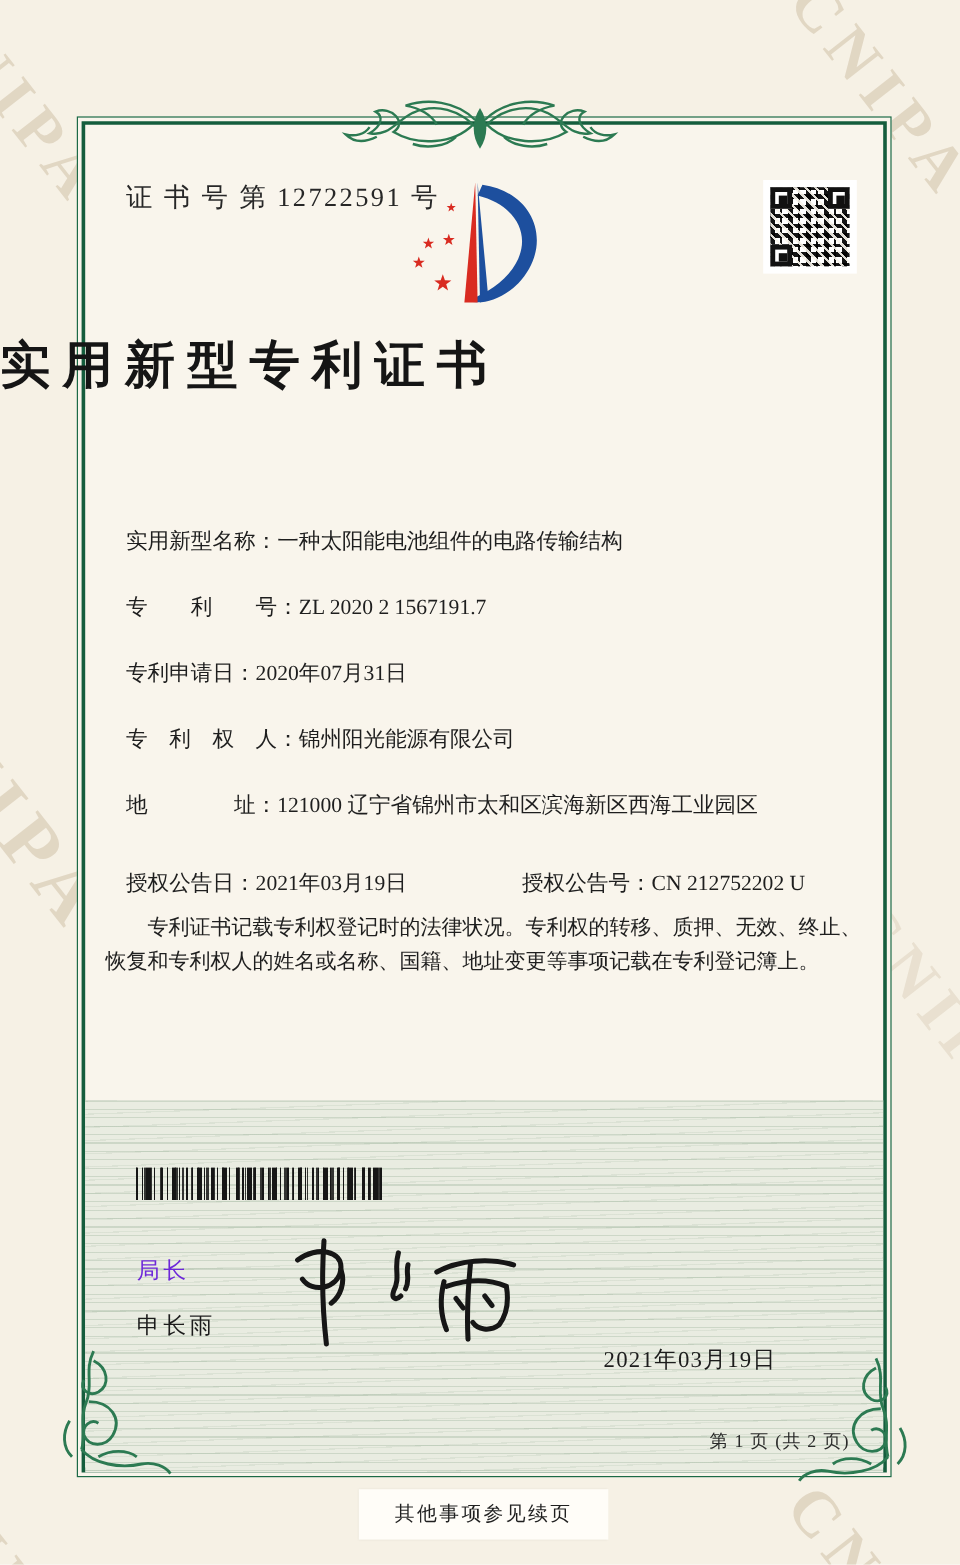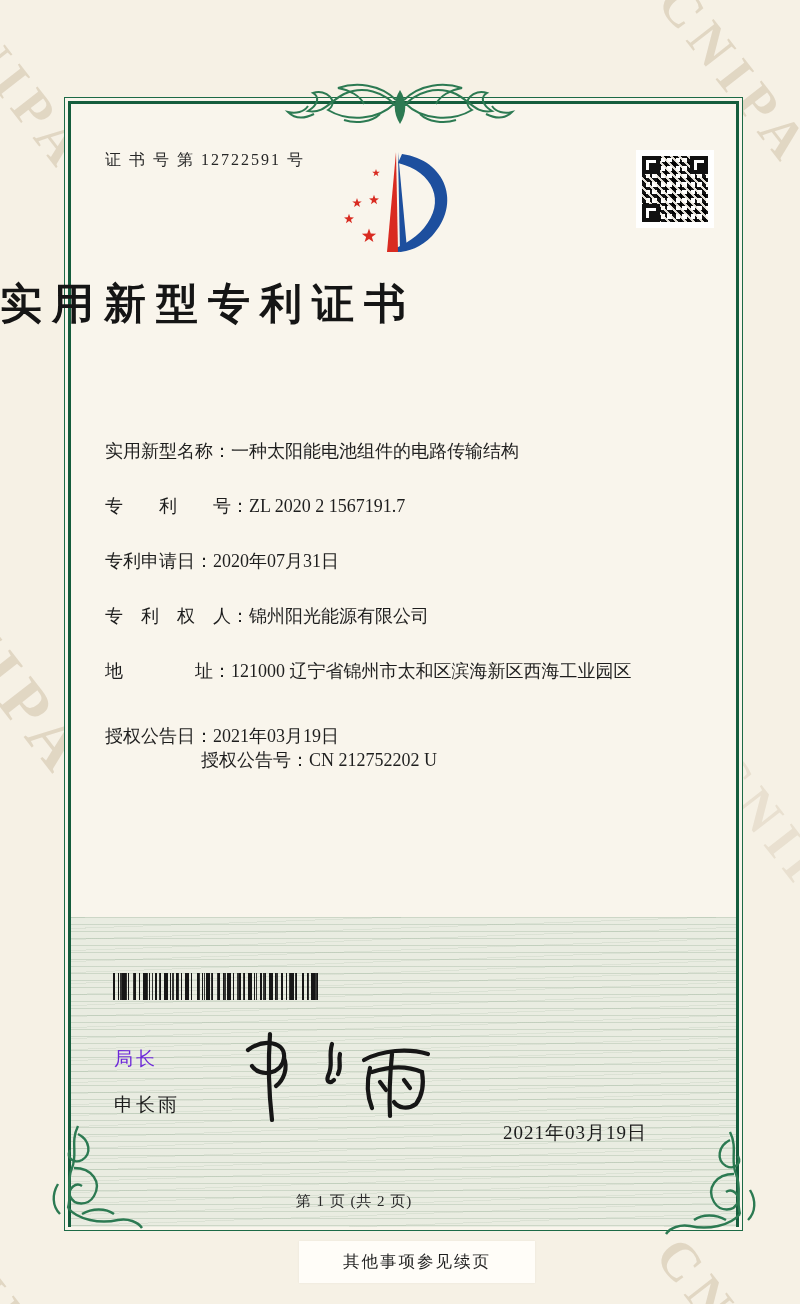--- a/index.html
+++ b/index.html
@@ -19,21 +19,21 @@
   .frame { position:absolute; left:64px; top:97px; width:679px; height:1134px;
            border:1px solid #1c6a46; background:#f9f5ec; }
   .frame-inner { position:absolute; inset:3px; border:3px solid #155d3d; border-bottom-width:4px; }
 
   
   .wave-zone { position:absolute; left:71px; top:917px; width:665px; height:310px;
       background-color:#e9ece1;
       background-image:repeating-linear-gradient(180deg, rgba(120,152,122,.25) 0 1px, rgba(0,0,0,0) 1px 7px),
                        repeating-linear-gradient(178deg, rgba(120,152,122,.12) 0 1px, rgba(0,0,0,0) 1px 11px); }
 
-  .cert-no { position:absolute; left:105px; top:150px; font-size:16px; letter-spacing:2px; color:#272727;text-align:right; }
+  .cert-no { position:absolute; left:105px; top:150px; font-size:22px; letter-spacing:2px; color:#272727;text-align:right; }
 
   
   .qr { position:absolute; left:636px; top:150px; width:78px; height:78px; background:#fff; padding:6px; }
   .qr-inner { position:relative; width:100%; height:100%;
       background-image:repeating-linear-gradient(90deg,#141414 0 4px,transparent 4px 8px,#141414 8px 10px,transparent 10px 15px),
                        repeating-linear-gradient(0deg,#141414 0 3px,transparent 3px 8px,#141414 8px 12px,transparent 12px 16px);
       background-blend-mode:multiply; }
   .qr-inner::after { content:""; position:absolute; inset:0;
       background:repeating-linear-gradient(45deg, rgba(249,245,236,.9) 0 2px, transparent 2px 6px); }
   .finder { position:absolute; width:18px; height:18px; border:4px solid #111; background:#fff; z-index:2; }
@@ -43,40 +43,40 @@
   .logo { position:absolute; left:330px; top:146px; }
 
   .title { position:absolute; left:0; top:276px; width:800px; text-align:left;
            font-size:42px; font-weight:bold; letter-spacing:10px; color:#151515; }
 
   .fields { position:absolute; left:105px; top:392px; width:560px; font-size:18px; color:#1e1e1e;margin-top:48px; }
   .frow { display:flex; margin-bottom:33px; line-height:22px; }
   .flabel { white-space:pre; }
   .fvalue { white-space:pre; }
 
-  .grant-row { position:absolute; left:105px; top:724px; width:620px; font-size:18px; color:#1e1e1e; display:flex;flex-direction:column; }
+  .grant-row { position:absolute; left:105px; top:724px; width:620px; font-size:18px; color:#1e1e1e; display:flex; }
   .grant-right { margin-left:96px; }
 
   .body-text { position:absolute; left:88px; top:758px; width:630px; font-size:17.5px;
                line-height:29px; color:#1e1e1e; text-align:justify; }
   .body-text p { text-indent:2em; }
 
   .barcode { position:absolute; left:113px; top:973px; width:207px; height:27px;
       background-image:
         repeating-linear-gradient(90deg,#161616 0 2px,transparent 2px 5px,#161616 5px 6px,transparent 6px 9px,#161616 9px 13px,transparent 13px 15px,#161616 15px 16px,transparent 16px 21px),
         repeating-linear-gradient(90deg,rgba(20,20,20,.85) 0 1px,transparent 1px 7px,rgba(20,20,20,.85) 7px 9px,transparent 9px 13px); }
 
   .director-title { position:absolute; left:114px; top:1046px; font-size:19px; letter-spacing:3px; color:#6d28d9; }
   .director-name  { position:absolute; left:114px; top:1092px; font-size:19px; letter-spacing:3px; color:#1c1c1c; }
   .signature { position:absolute; left:232px; top:1020px; }
 
   .issue-date { position:absolute; left:503px; top:1120px; font-size:19px; color:#1c1c1c; letter-spacing:1px; }
-  .page-info  { position:absolute; left:0; top:1192px; width:708px; text-align:center; font-size:15px; color:#2a2a2a; letter-spacing:1px; }
-
-  .footer-box { position:absolute; left:299px; top:1241px; width:236px; height:42px; background:#fffdf8;
+  .page-info  { position:absolute; left:0; top:1192px; width:708px; text-align:right; font-size:15px; color:#2a2a2a; letter-spacing:1px; }
+
+  .footer-box { position:absolute; left:299px; top:1241px; width:208px; height:42px; background:#fffdf8;
                 display:flex; align-items:center; justify-content:center; box-shadow:0 0 2px rgba(0,0,0,.06);font-family:Liberation Serif, serif; }
   .footer-note { font-size:16.5px; color:#1f1f1f; letter-spacing:2px; }
 
   .ornament { position:absolute; }
   .orn-top { left:284px; top:74px; }
   .orn-bl { left:48px; top:1124px; }
   .orn-br { left:664px; top:1130px; transform:scaleX(-1); }
 </style>
 </head>
 <body>
@@ -186,20 +186,21 @@
   <div class="grant-row">
     <span>
       <span>授权公告日：</span><span>2021年03月19日</span>
     </span>
     <span class="grant-right">
       <span>授权公告号：</span><span>CN 212752202 U</span>
     </span>
   </div>
 
   <div class="body-text">
+    <p>专利证书记载专利权登记时的法律状况。专利权的转移、质押、无效、终止、恢复和专利权人的姓名或名称、国籍、地址变更等事项记载在专利登记簿上。</p>
   </div>
 
   <div class="barcode"></div>
 
   <div class="director-title">局长</div>
   <div class="director-name">申长雨</div>
 
   <svg class="signature" width="210" height="105" viewBox="0 0 210 105">
     <g fill="none" stroke="#161616" stroke-width="4.2" stroke-linecap="round">
       <path d="M38 14 C 36 42 37 74 40 100"></path>

